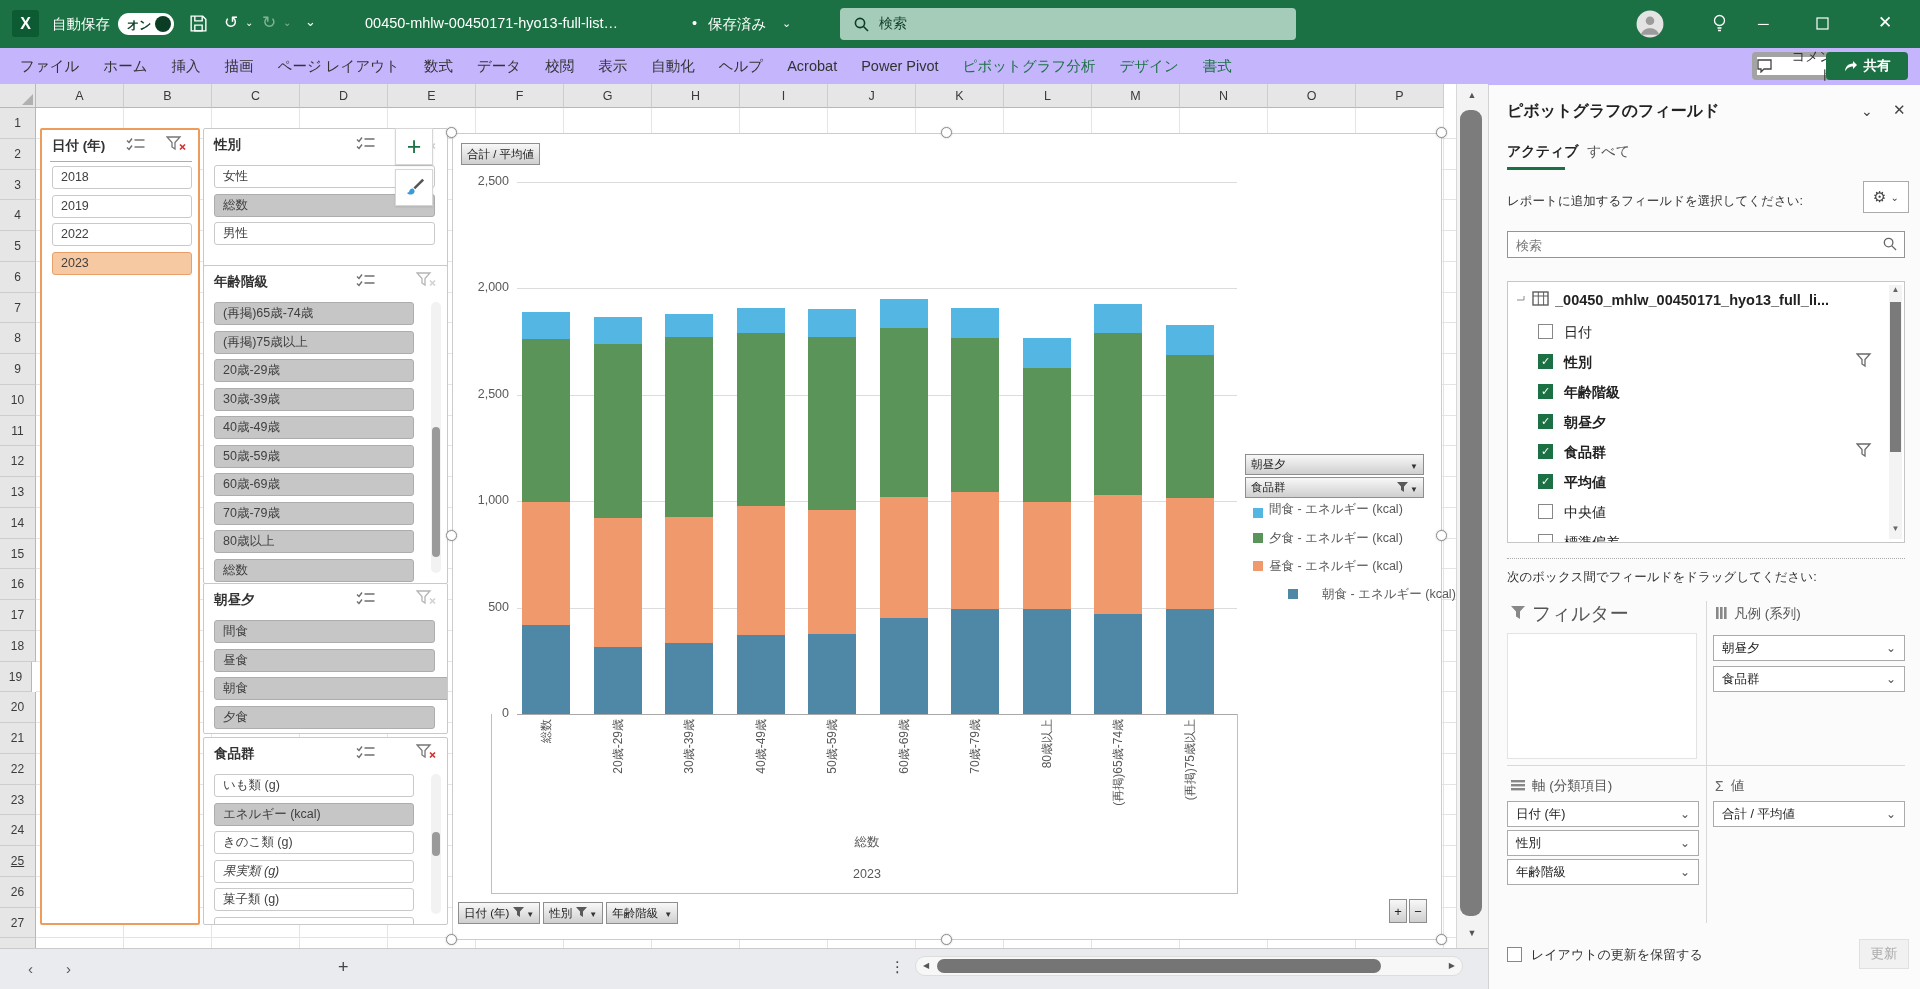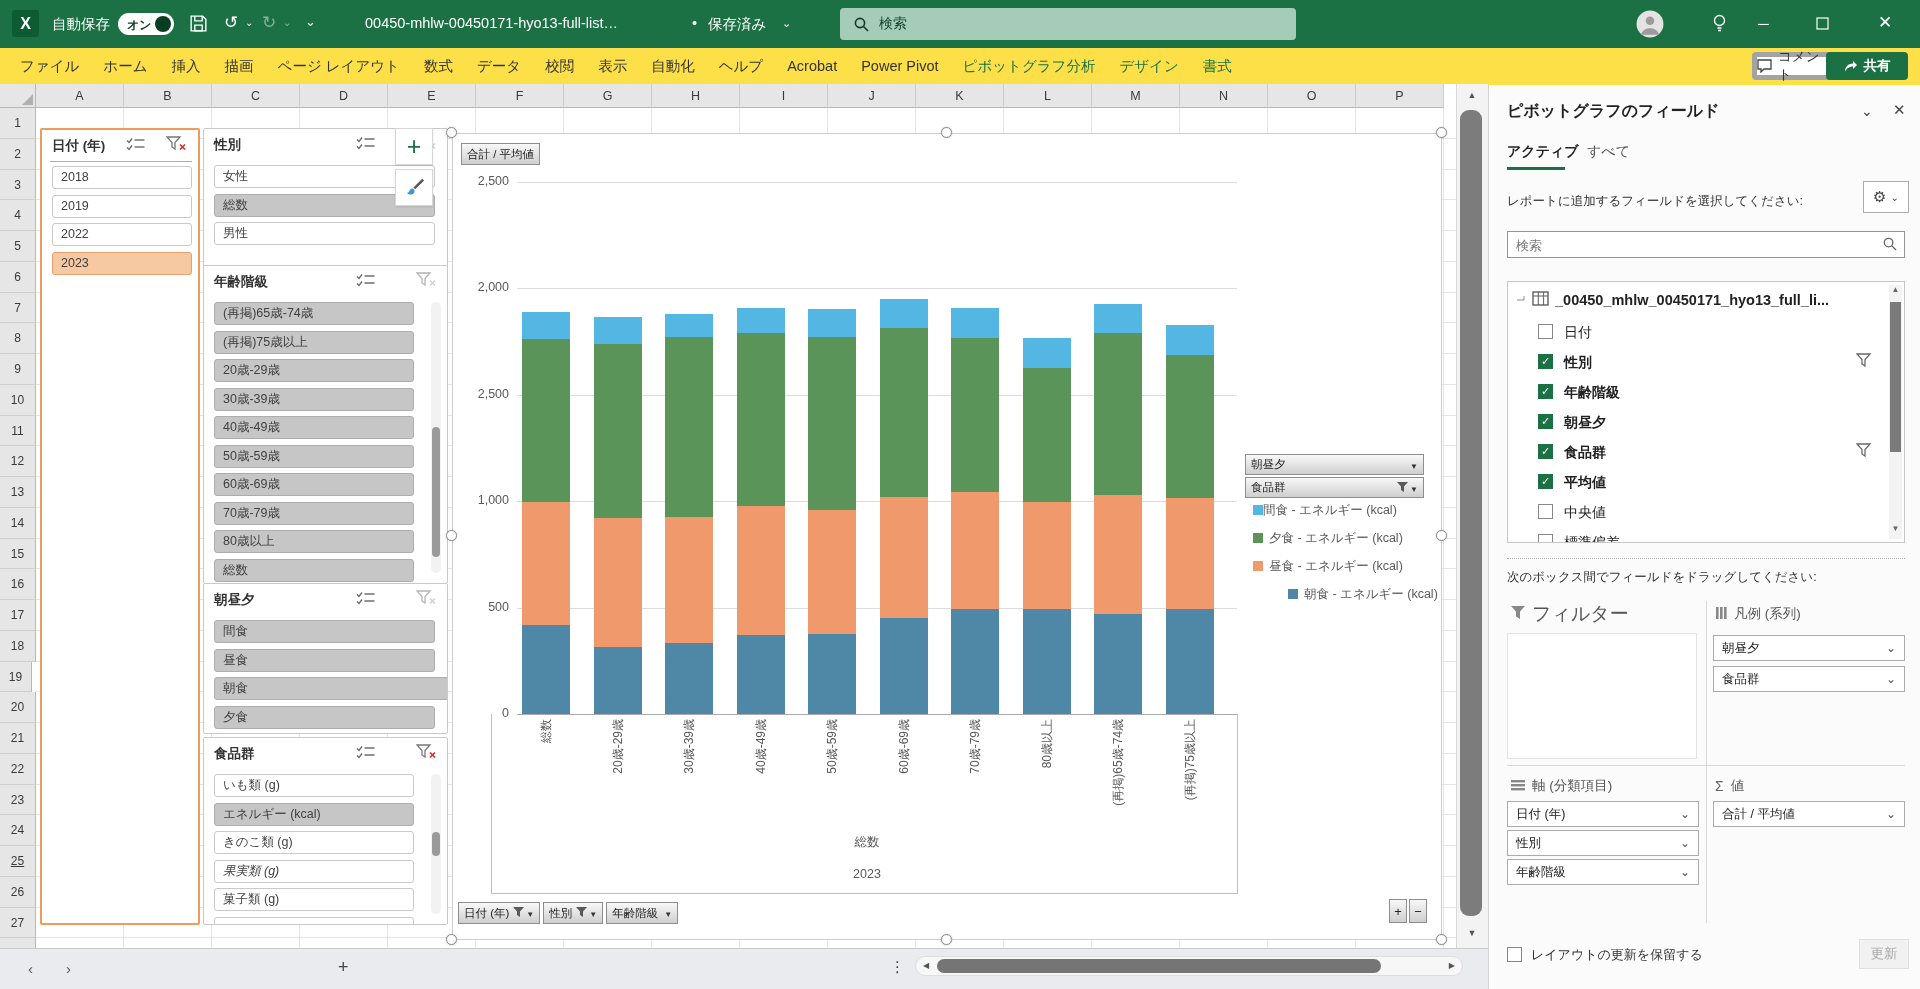--- a/index.html
+++ b/index.html
@@ -7,21 +7,21 @@
           font-family:"Liberation Sans","DejaVu Sans",sans-serif;-webkit-font-smoothing:antialiased;}
   .abs{position:absolute;}
   
   .titlebar{position:absolute;left:0;top:0;width:1920px;height:48px;background:#1B7143;color:#fff;}
   .tb-text{position:absolute;font-size:14.5px;color:#fff;white-space:nowrap;}
   .toggle{position:absolute;background:#fff;border-radius:11px;height:22px;width:56px;}
   .knob{position:absolute;right:3px;top:3px;width:16px;height:16px;border-radius:50%;background:#0B3D24;}
   .searchbox{position:absolute;background:#A5CCB9;border-radius:4px;display:flex;align-items:center;gap:10px;padding-left:14px;box-sizing:border-box;}
   .winbtn{position:absolute;color:#fff;font-size:15px;line-height:20px;cursor:default;}
   
-  .ribbon{position:absolute;left:0;top:48px;width:1920px;height:44px;background:#fde047;border-bottom:1px solid #D8D8D8;box-sizing:border-box;}
+  .ribbon{position:absolute;left:0;top:48px;width:1920px;height:44px;background:#c4b5fd;border-bottom:1px solid #D8D8D8;box-sizing:border-box;text-align:right;}
   .rtabs{position:absolute;left:8px;top:0;height:36px;display:flex;align-items:center;}
   .rtab{padding:0 12px;font-size:14.5px;color:#333;line-height:36px;white-space:nowrap;cursor:pointer;}
   .rtab.ctx{color:#1B7143;}
   .pillbtn{position:absolute;display:flex;align-items:center;justify-content:center;gap:6px;font-size:13.5px;border-radius:4px;box-sizing:border-box;cursor:pointer;}
   
   .colhdr{position:absolute;height:24px;background:#E6E6E6;border-right:1px solid #CDCDCD;border-bottom:1px solid #B7B7B7;box-sizing:border-box;font-size:12.5px;color:#3A3A3A;text-align:center;line-height:24px;}
   .rowhdr{position:absolute;width:36px;background:#E6E6E6;border-bottom:1px solid #CDCDCD;border-right:1px solid #B7B7B7;box-sizing:border-box;font-size:12px;color:#3A3A3A;text-align:center;}
   
   .slicer{position:absolute;background:#fff;border:1px solid #C9C9C9;border-radius:2px;box-sizing:border-box;overflow:hidden;}
   .slicer.sel{border:2px solid #ED9C5C;}
@@ -387,33 +387,33 @@
         <div class="btn-gray" style="position: absolute; left: 792px; top: 320px; width: 179px; height: 21px; justify-content: space-between;">
           <span>朝昼夕</span>
           <span><span style="font-size:8px;color:#333;margin-left:2px;">▼</span></span>
         </div>
         <div class="btn-gray" style="position: absolute; left: 792px; top: 343px; width: 179px; height: 21px; justify-content: space-between;">
           <span>食品群</span>
           <span><svg width="11" height="10" viewBox="0 0 11 10">
               <path d="M0 0h11l-4 4.5V10L4 8V4.5z" fill="#595959"></path>
             </svg><span style="font-size:8px;color:#333;margin-left:2px;">▼</span></span>
         </div>
-        <div style="position: absolute; left: 800px; top: 368px; width: 190px; height: 16px; display: flex; align-items: center; ">
+        <div style="position: absolute; left: 800px; top: 368px; width: 190px; height: 16px; display: flex; align-items: flex-end; gap: 6px;">
           <div style="width: 10px; height: 10px; background: rgb(84, 183, 227); flex: 0 0 auto;"></div>
           <span class="leg">間食 - エネルギー (kcal)</span>
         </div>
         <div style="position: absolute; left: 800px; top: 396px; width: 190px; height: 16px; display: flex; align-items: center; gap: 6px;">
           <div style="width: 10px; height: 10px; background: rgb(90, 148, 89); flex: 0 0 auto;"></div>
           <span class="leg">夕食 - エネルギー (kcal)</span>
         </div>
         <div style="position: absolute; left: 800px; top: 424px; width: 190px; height: 16px; display: flex; align-items: center; gap: 6px;">
           <div style="width: 10px; height: 10px; background: rgb(240, 153, 109); flex: 0 0 auto;"></div>
           <span class="leg">昼食 - エネルギー (kcal)</span>
         </div>
-        <div style="position: absolute; left: 800px; top: 452px; width: 190px; height: 16px; display: flex; align-items: center; gap: 6px; padding-left: 35px;">
+        <div style="position: absolute; left: 800px; top: 452px; width: 190px; height: 16px; display: flex; align-items: center; gap: 24px; padding-left: 35px;">
           <div style="width: 10px; height: 10px; background: rgb(79, 135, 166); flex: 0 0 auto;"></div>
           <span class="leg">朝食 - エネルギー (kcal)</span>
         </div>
         <div style="position: absolute; left: 5px; top: 768px; width: 600px; height: 22px; display: flex; gap: 3px;">
           <div class="btn-gray" style="position: relative; height: 22px;">
             <span>日付 (年)</span>
             <span><svg width="11" height="10" viewBox="0 0 11 10">
                 <path d="M0 0h11l-4 4.5V10L4 8V4.5z" fill="#595959"></path>
               </svg><span style="font-size:8px;color:#333;margin-left:2px;">▼</span></span>
           </div>

